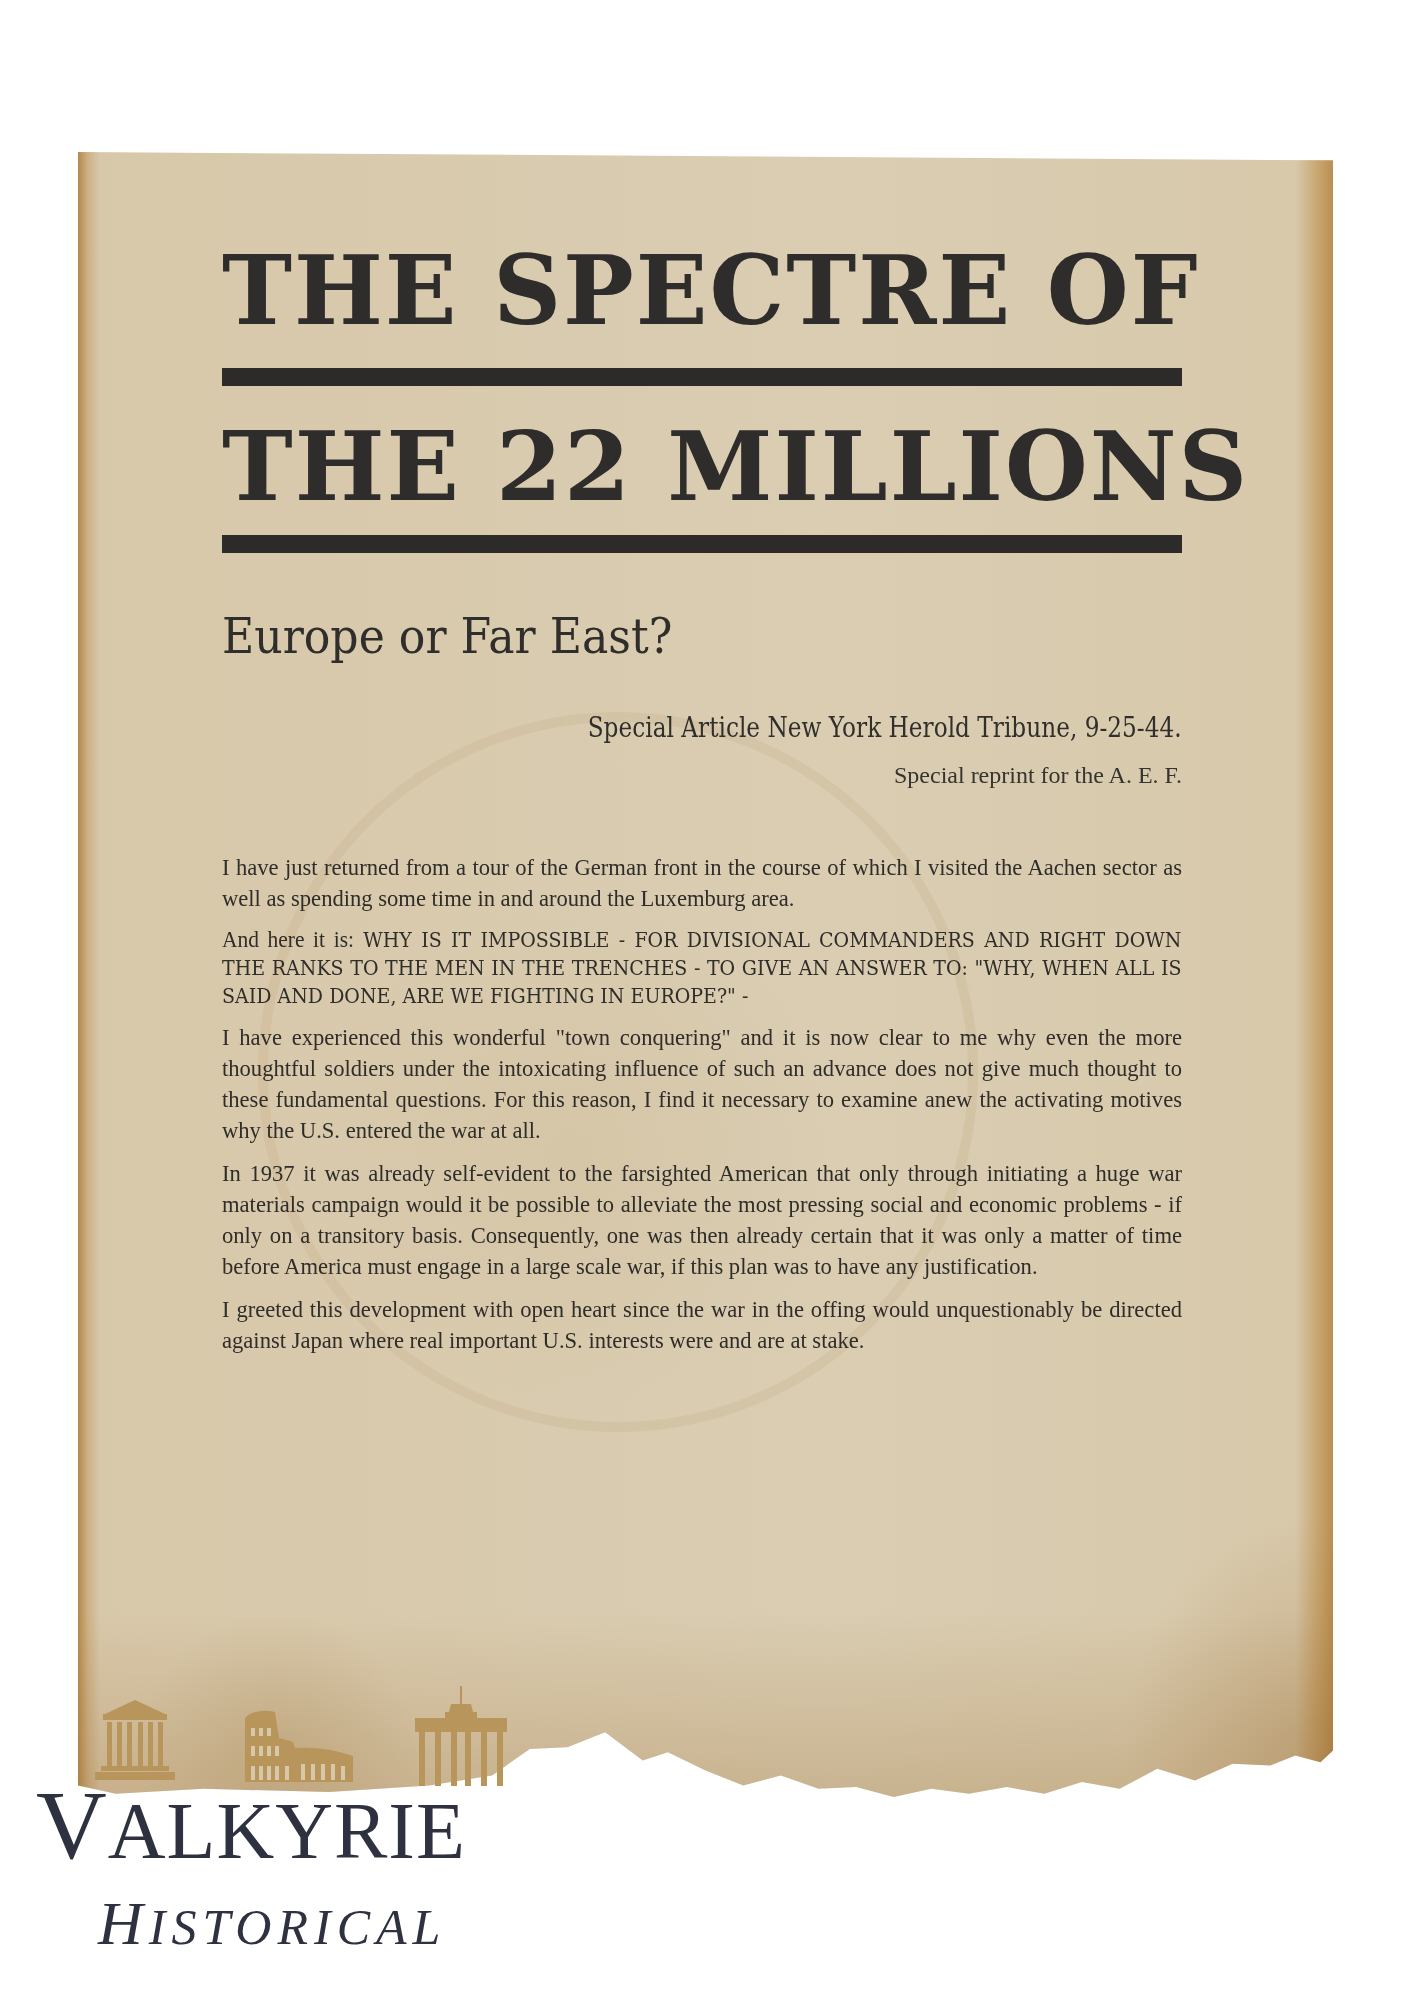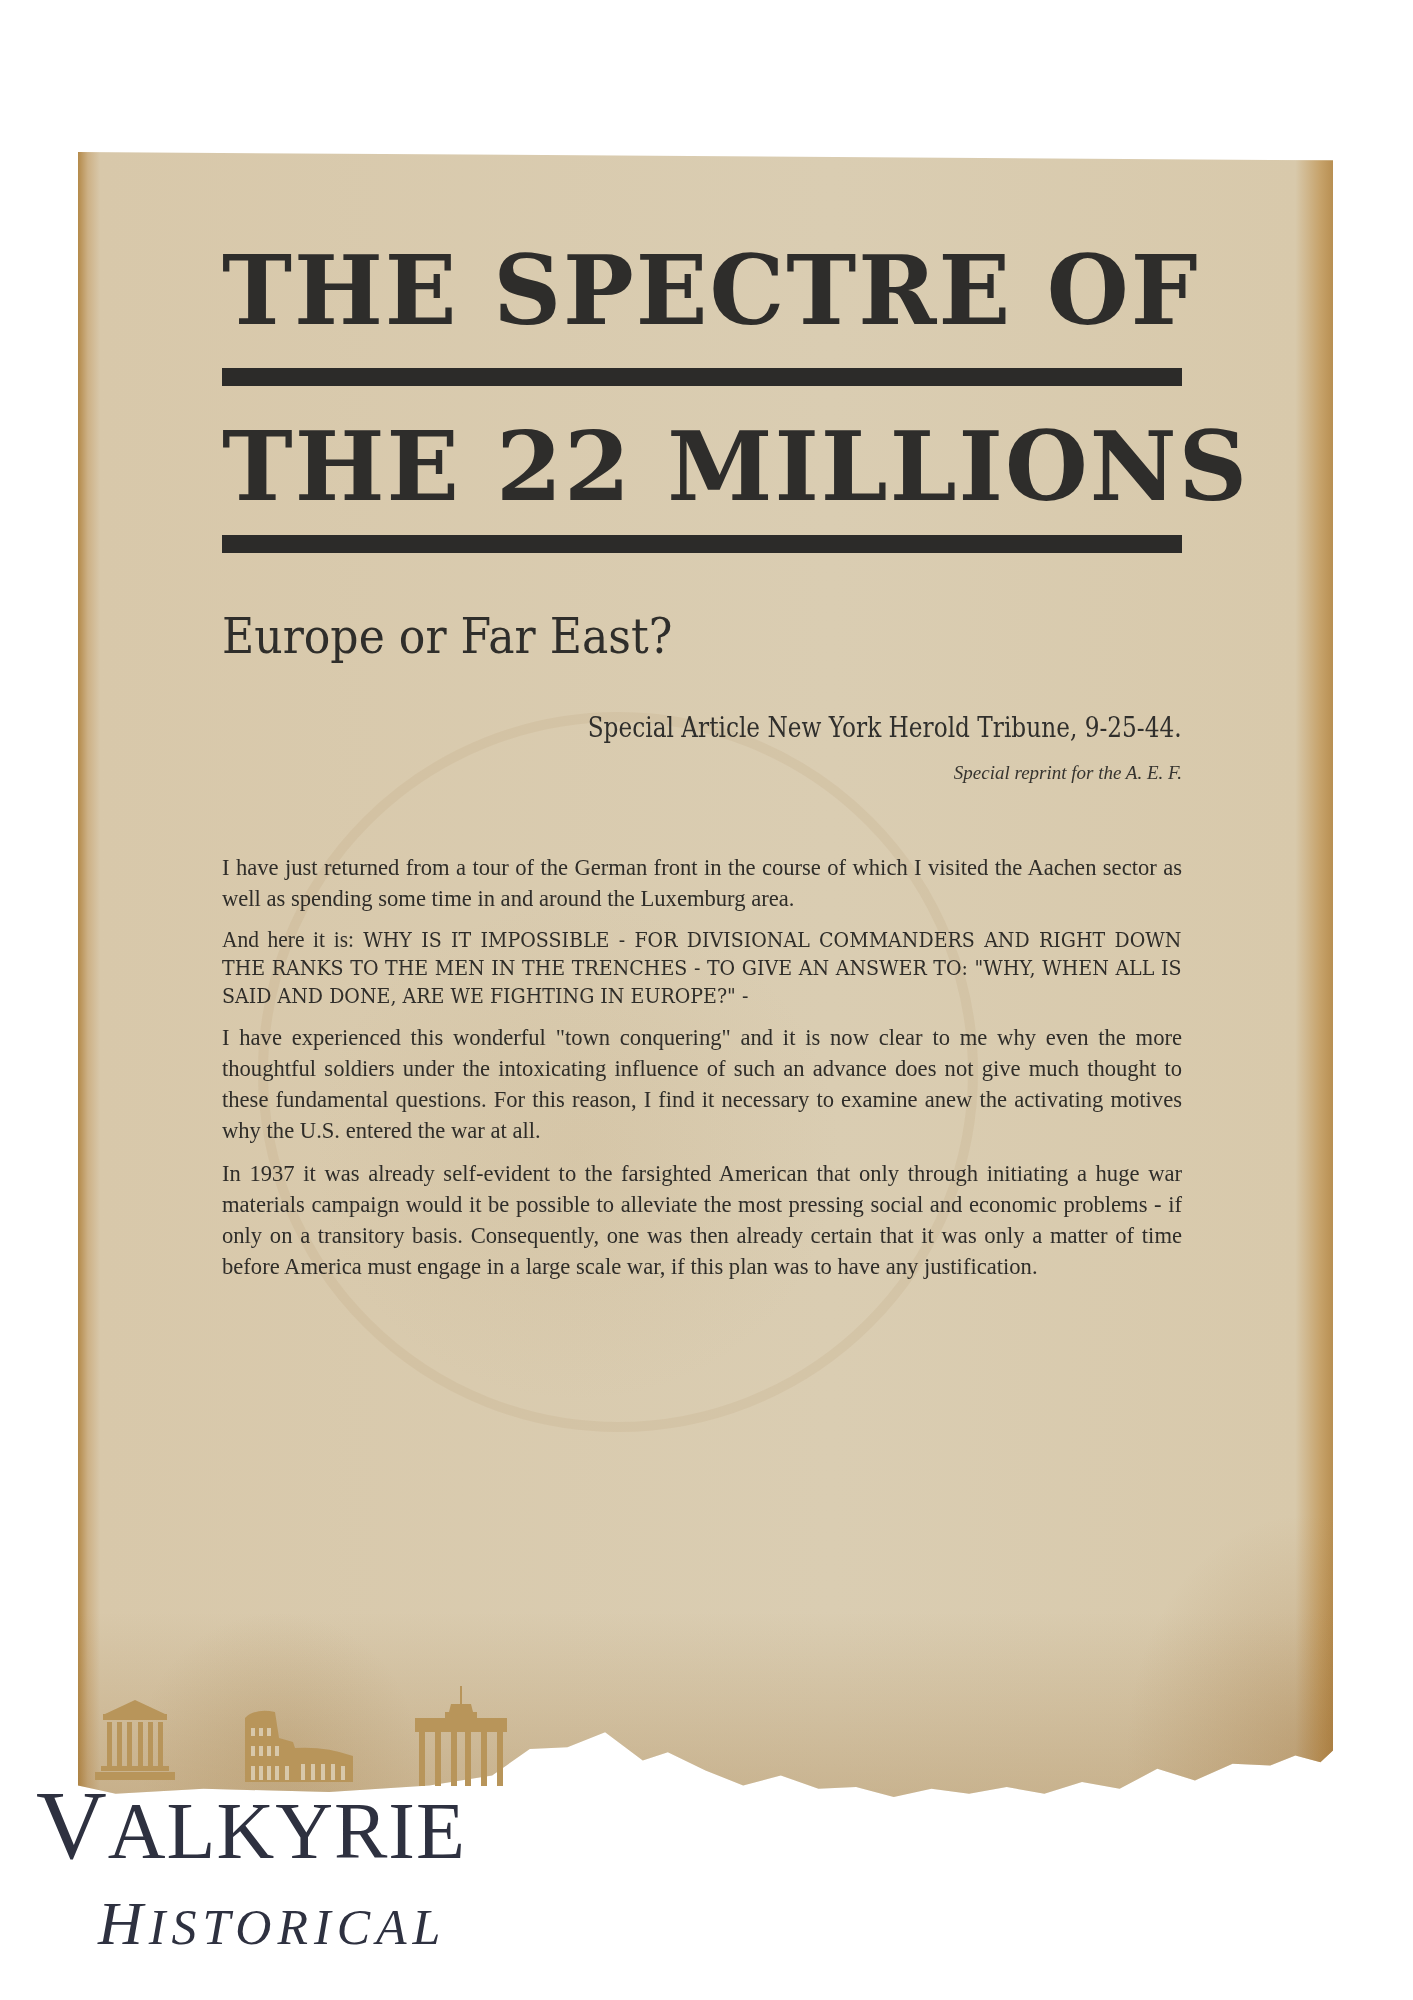--- a/index.html
+++ b/index.html
@@ -37,21 +37,21 @@
 
   .subhead {
     position:absolute; left:0; top:608px; font-family:"DejaVu Serif", serif; font-size:48px; color:#2f2e2b;
     transform:scaleX(0.92); transform-origin:left;
   }
   .source {
     position:absolute; right:0; top:712px; font-family:"DejaVu Serif", serif; font-size:27px; color:#302f2c;
     transform:scaleX(0.86); transform-origin:right; white-space:nowrap;
   }
   .reprint {
-    position:absolute; right:0; top:762px; font-family:"Liberation Serif", serif; font-style:italic; font-size:19px; color:#36342f;
+    position:absolute; right:0; top:762px; font-family:"Liberation Serif", serif; font-size:24px; color:#36342f;
     white-space:nowrap;
   }
 
   .body { position:absolute; left:0; top:852px; width:960px; }
   .para {
     font-family:"Liberation Serif", serif; font-size:22.6px; line-height:31px; color:#2f2d29;
     text-align:justify; margin:0 0 12px 0;
   }
   .para.caps { font-family:"DejaVu Serif", serif; font-size:20px; line-height:28px; letter-spacing:0; transform:scaleX(0.95); transform-origin:left; width:1010px; }
   .para.caps .lead { font-family:"Liberation Serif", serif; font-size:22.6px; }
@@ -85,20 +85,21 @@
 
   <div class="subhead">Europe or Far East?</div>
   <div class="source">Special Article New York Herold Tribune, 9-25-44.</div>
   <div class="reprint">Special reprint for the A. E. F.</div>
 
   <div class="body">
     <p class="para">I have just returned from a tour of the German front in the course of which I visited the Aachen sector as well as spending some time in and around the Luxemburg area.</p>
     <p class="para caps"><span class="lead">And here it is:</span> <span>WHY IS IT IMPOSSIBLE - FOR DIVISIONAL COMMANDERS AND RIGHT DOWN THE RANKS TO THE MEN IN THE TRENCHES - TO GIVE AN ANSWER TO: "WHY, WHEN ALL IS SAID AND DONE, ARE WE FIGHTING IN EUROPE?" -</span></p>
     <p class="para">I have experienced this wonderful "town conquering" and it is now clear to me why even the more thoughtful soldiers under the intoxicating influence of such an advance does not give much thought to these fundamental questions. For this reason, I find it necessary to examine anew the activating motives why the U.S. entered the war at all.</p>
     <p class="para">In 1937 it was already self-evident to the farsighted American that only through initiating a huge war materials campaign would it be possible to alleviate the most pressing social and economic problems - if only on a transitory basis. Consequently, one was then already certain that it was only a matter of time before America must engage in a large scale war, if this plan was to have any justification.</p>
+    <p class="para">I greeted this development with open heart since the war in the offing would unquestionably be directed against Japan where real important U.S. interests were and are at stake.</p>
   </div>
 </div>
 
 <div class="logo">
   <div class="monuments">
     <svg class="mon" style="left:0;top:0" width="80" height="82" viewBox="0 0 80 82">
       <g fill="#b8955a">
         <polygon points="10,14 40,0 70,14"></polygon>
         <rect x="8" y="14" width="64" height="6"></rect>
         <rect x="12" y="22" width="5" height="44"></rect>

